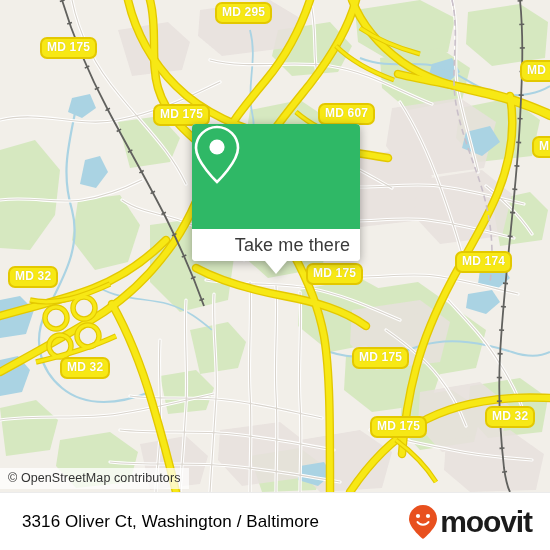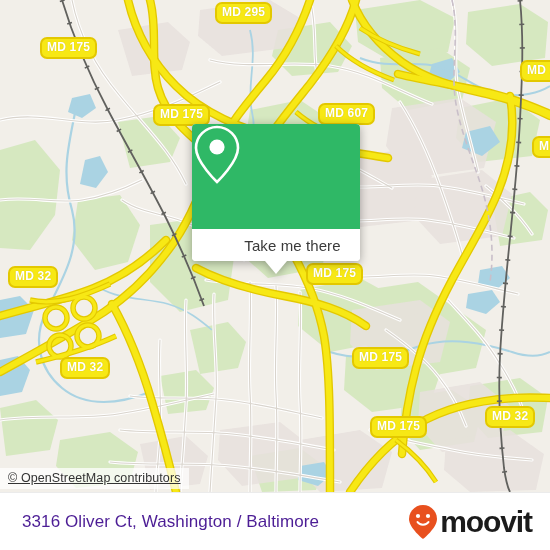--- a/index.html
+++ b/index.html
@@ -40,52 +40,51 @@
   #popup-inner{border-radius:4px;overflow:hidden;background:#fff;}
   #popup-top{
     height:105px;background:#2fb866;
     display:flex;align-items:center;justify-content:center;
   }
   #popup-bottom{
     height:32px;background:#ffffff;
     display:flex;align-items:center;justify-content:center;
   }
   #popup-bottom span{
-    color:#3a3a3a;font-size:15px;letter-spacing:.1px;margin-left:33px;
+    color:#3a3a3a;font-size:18px;letter-spacing:.1px;margin-left:33px;
   }
   #popup-tail{
     position:absolute;left:50%;margin-left:-11px;top:137px;
     width:0;height:0;
     border-left:11px solid transparent;
     border-right:11px solid transparent;
     border-top:13px solid #ffffff;
   }
 
   
   #attribution{
     position:absolute;left:0;top:468px;
     background:rgba(255,255,255,.72);
     padding:3px 8px 4px 8px;
     font-size:12.5px;color:#333;
     letter-spacing:.1px;
     white-space:nowrap;
-    text-decoration:underline;
   }
 
   
   #footer{
     position:absolute;left:0;top:492px;width:550px;height:58px;
     background:#ffffff;
     display:flex;align-items:center;
     box-sizing:border-box;
     padding:0 18px 0 22px;
     border-top:1px solid #ebebeb;
   }
   #address{
-    flex:1;font-size:17px;color:#4c1d95;letter-spacing:.1px;white-space:nowrap;
+    flex:1;font-size:17px;color:#000000;letter-spacing:.1px;white-space:nowrap;
   }
   #brand{display:flex;align-items:center;gap:2px;}
   #brand-word{
     font-size:30px;color:#1b1b1b;font-weight:bold;letter-spacing:-1.1px;
     line-height:30px;
   }
 </style>
 </head>
 <body>
 
@@ -297,20 +296,21 @@
     </svg>
 
     <div class="shield" style="left:215px;top:2px;">MD 295</div>
     <div class="shield" style="left:40px;top:37px;">MD 175</div>
     <div class="shield" style="left:472px;top:60px;margin-left:48px;">MD 100</div>
     <div class="shield" style="left:153px;top:104px;">MD 175</div>
     <div class="shield" style="left:318px;top:103px;">MD 607</div>
     <div class="shield" style="left:532px;top:136px;">MD 999</div>
     <div class="shield" style="left:8px;top:266px;">MD 32</div>
     <div class="shield" style="left:306px;top:263px;">MD 175</div>
+    <div class="shield" style="left:455px;top:251px;">MD 174</div>
     <div class="shield" style="left:60px;top:357px;">MD 32</div>
     <div class="shield" style="left:352px;top:347px;">MD 175</div>
     <div class="shield" style="left:370px;top:416px;">MD 175</div>
     <div class="shield" style="left:485px;top:406px;">MD 32</div>
 
     <div id="popup">
       <div id="popup-inner">
         <div id="popup-top">
           <svg width="50" height="62" viewBox="0 0 50 62">
             <path d="M25,3 C13.4,3 4,12.4 4,24 C4,38 25,58 25,58 C25,58 46,38 46,24 C46,12.4 36.6,3 25,3 Z" fill="none" stroke="#ffffff" stroke-width="2.6"></path>

